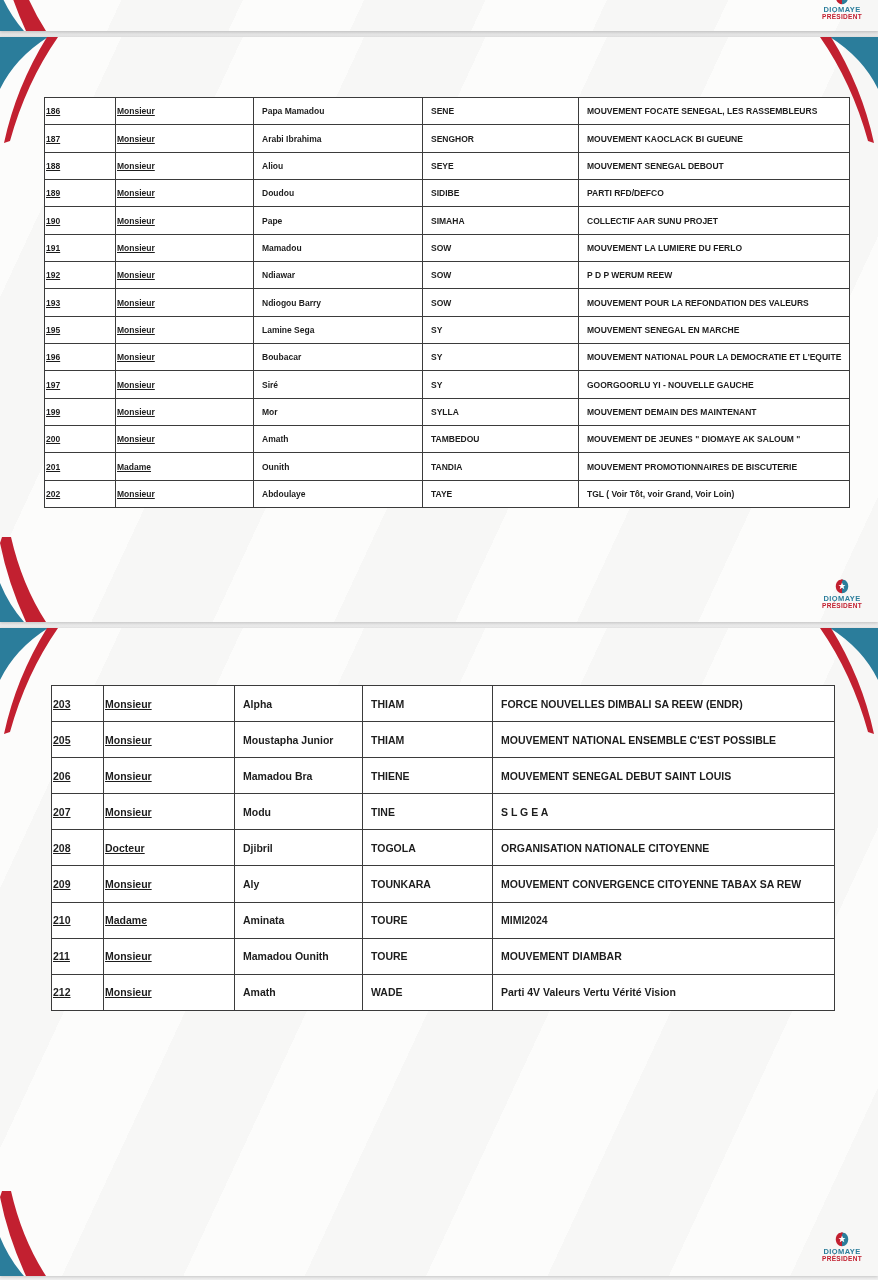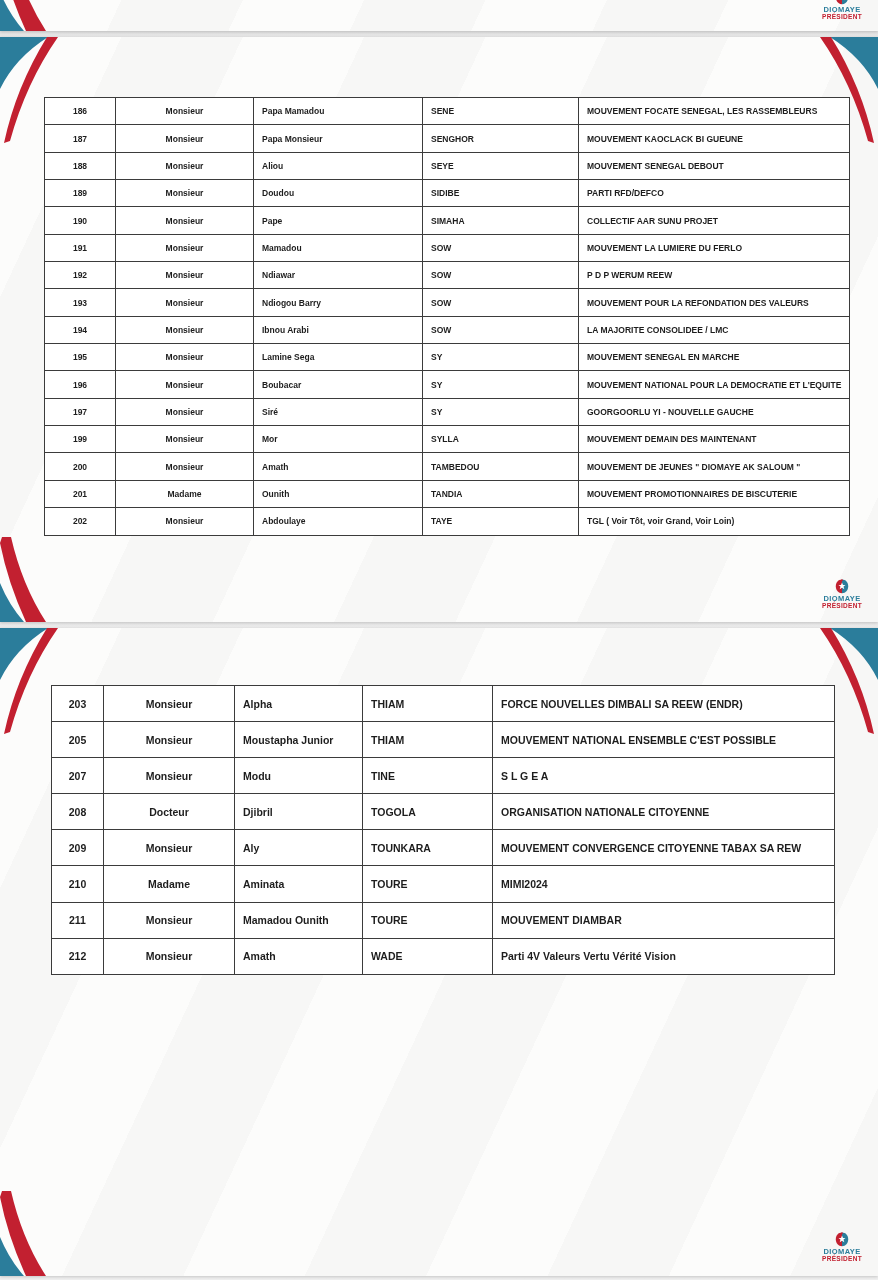--- a/index.html
+++ b/index.html
@@ -52,21 +52,21 @@
     border:1px solid #3b3b3b;
     color:#1d1d1d;
     font-weight:700;
     overflow:hidden;
     white-space:nowrap;
   }
   .t1{left:44px;top:60px;width:805px;font-size:8.5px;}
   .t1 tr{height:27.35px;}
   .t2{left:51px;top:57px;width:783px;font-size:10.5px;}
   .t2 tr{height:36.1px;}
-  td.col-num, td.col-civility{text-align:center;}
+  td.col-num, td.col-civility{text-decoration:underline;}
   td.col-first, td.col-last, td.col-movement{padding-left:8px;text-align:left;}
 </style>
 </head>
 <body>
 
 <div class="canvas">
 
   <div class="page page-prev">
     <div class="corner bl">
       <svg width="48" height="85" viewBox="0 0 48 85">
@@ -112,21 +112,21 @@
           <tr>
             <td class="col-num">186</td>
             <td class="col-civility">Monsieur</td>
             <td class="col-first">Papa Mamadou</td>
             <td class="col-last">SENE</td>
             <td class="col-movement">MOUVEMENT FOCATE SENEGAL, LES RASSEMBLEURS</td>
           </tr>
           <tr>
             <td class="col-num">187</td>
             <td class="col-civility">Monsieur</td>
-            <td class="col-first">Papa Monsieur</td>
+            <td class="col-first">Arabi Ibrahima</td>
             <td class="col-last">SENGHOR</td>
             <td class="col-movement">MOUVEMENT KAOCLACK BI GUEUNE</td>
           </tr>
           <tr>
             <td class="col-num">188</td>
             <td class="col-civility">Monsieur</td>
             <td class="col-first">Aliou</td>
             <td class="col-last">SEYE</td>
             <td class="col-movement">MOUVEMENT SENEGAL DEBOUT</td>
           </tr>
@@ -157,27 +157,20 @@
             <td class="col-first">Ndiawar</td>
             <td class="col-last">SOW</td>
             <td class="col-movement">P D P WERUM REEW</td>
           </tr>
           <tr>
             <td class="col-num">193</td>
             <td class="col-civility">Monsieur</td>
             <td class="col-first">Ndiogou Barry</td>
             <td class="col-last">SOW</td>
             <td class="col-movement">MOUVEMENT POUR LA REFONDATION DES VALEURS</td>
-          </tr>
-          <tr>
-            <td class="col-num">194</td>
-            <td class="col-civility">Monsieur</td>
-            <td class="col-first">Ibnou Arabi</td>
-            <td class="col-last">SOW</td>
-            <td class="col-movement">LA MAJORITE CONSOLIDEE / LMC</td>
           </tr>
           <tr>
             <td class="col-num">195</td>
             <td class="col-civility">Monsieur</td>
             <td class="col-first">Lamine Sega</td>
             <td class="col-last">SY</td>
             <td class="col-movement">MOUVEMENT SENEGAL EN MARCHE</td>
           </tr>
           <tr>
             <td class="col-num">196</td>
@@ -273,20 +266,27 @@
             <td class="col-movement">FORCE NOUVELLES DIMBALI SA REEW (ENDR)</td>
           </tr>
           <tr>
             <td class="col-num">205</td>
             <td class="col-civility">Monsieur</td>
             <td class="col-first">Moustapha Junior</td>
             <td class="col-last">THIAM</td>
             <td class="col-movement">MOUVEMENT NATIONAL ENSEMBLE C'EST POSSIBLE</td>
           </tr>
           <tr>
+            <td class="col-num">206</td>
+            <td class="col-civility">Monsieur</td>
+            <td class="col-first">Mamadou Bra</td>
+            <td class="col-last">THIENE</td>
+            <td class="col-movement">MOUVEMENT SENEGAL DEBUT SAINT LOUIS</td>
+          </tr>
+          <tr>
             <td class="col-num">207</td>
             <td class="col-civility">Monsieur</td>
             <td class="col-first">Modu</td>
             <td class="col-last">TINE</td>
             <td class="col-movement">S L G E A</td>
           </tr>
           <tr>
             <td class="col-num">208</td>
             <td class="col-civility">Docteur</td>
             <td class="col-first">Djibril</td>

